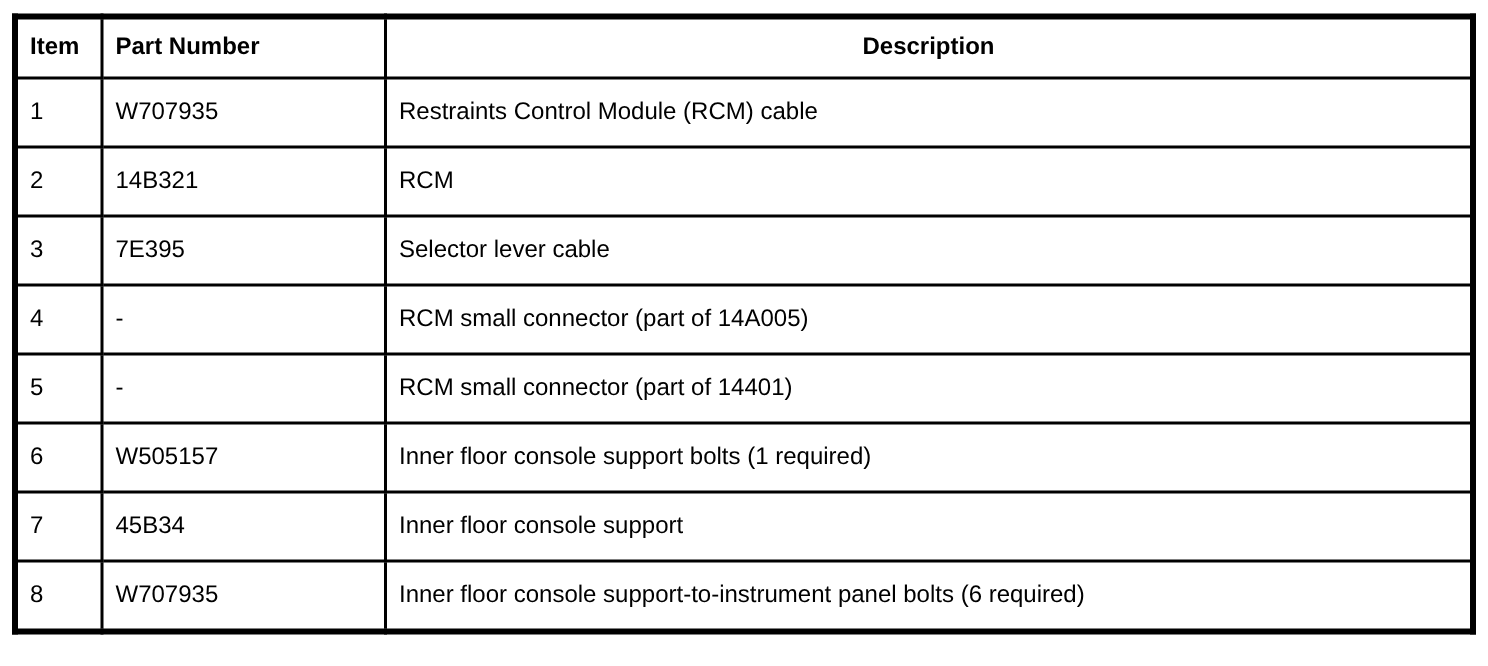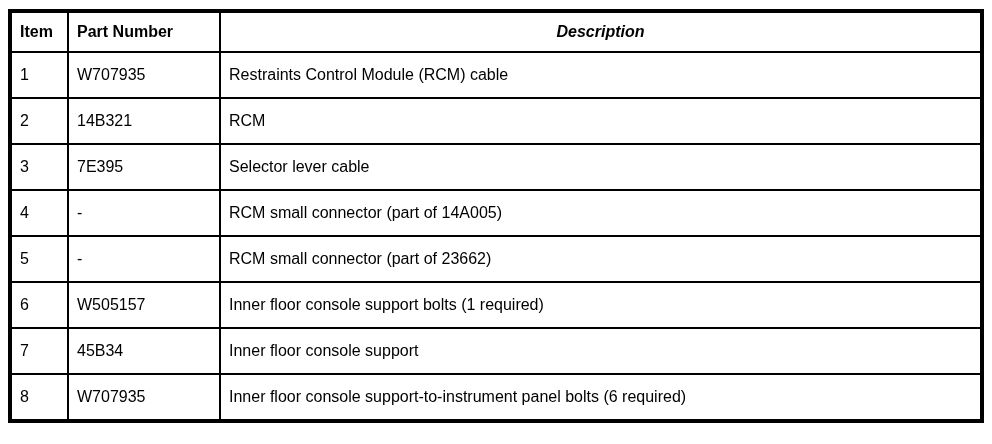--- a/index.html
+++ b/index.html
@@ -38,29 +38,28 @@
     overflow: hidden;
     white-space: nowrap;
   }
   table.parts-table th {
     font-weight: bold;
     text-align: left;
     height: 38px;
   }
   table.parts-table th.col-description {
     text-align: center;
-    font-style: italic;
   }
   table.parts-table td {
     font-weight: normal;
     text-align: left;
     height: 44px;
   }
   .col-item { width: 58px; }
-  .col-part { width: 152px; margin-left: 33px; }
+  .col-part { width: 189px; margin-left: 33px; }
   .col-description { width: auto; }
 </style>
 </head>
 <body>
 
 <div class="page">
   <table class="parts-table">
     <colgroup>
       <col class="col-item">
       <col class="col-part">
@@ -90,21 +89,21 @@
         <td>Selector lever cable</td>
       </tr>
       <tr>
         <td>4</td>
         <td>-</td>
         <td>RCM small connector (part of 14A005)</td>
       </tr>
       <tr>
         <td>5</td>
         <td>-</td>
-        <td>RCM small connector (part of 23662)</td>
+        <td>RCM small connector (part of 14401)</td>
       </tr>
       <tr>
         <td>6</td>
         <td>W505157</td>
         <td>Inner floor console support bolts (1 required)</td>
       </tr>
       <tr>
         <td>7</td>
         <td>45B34</td>
         <td>Inner floor console support</td>

